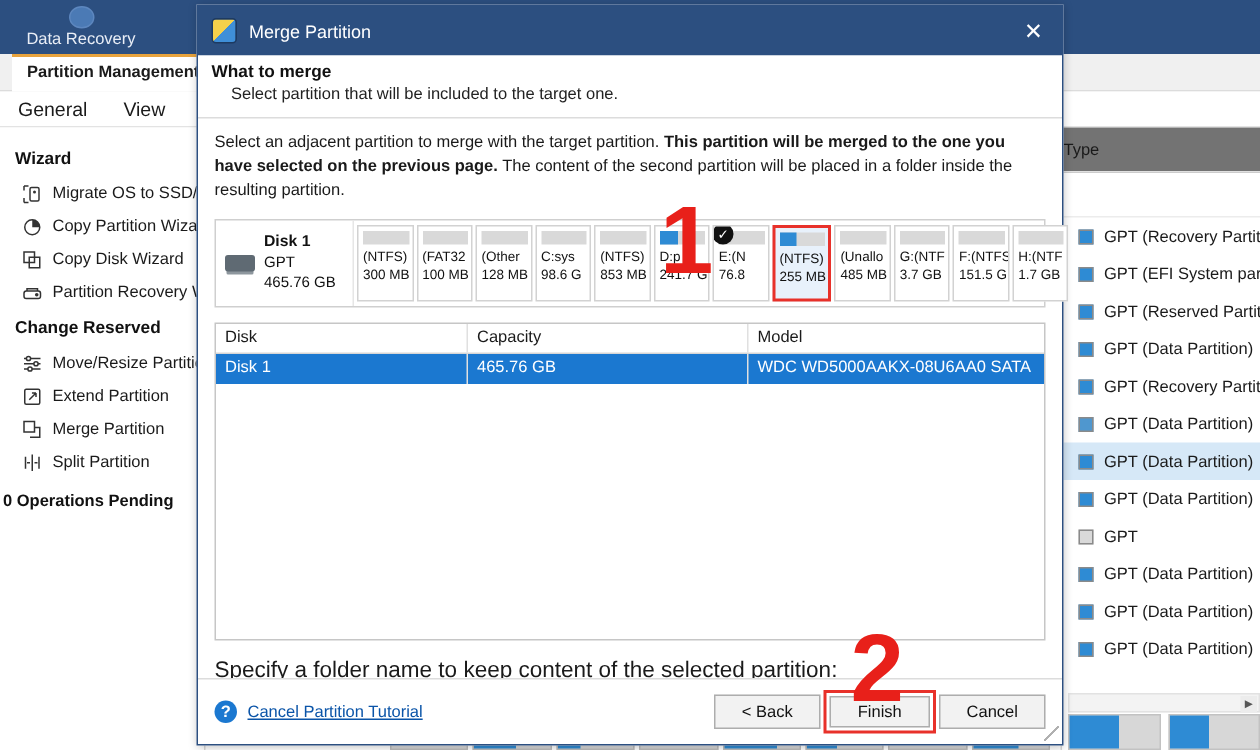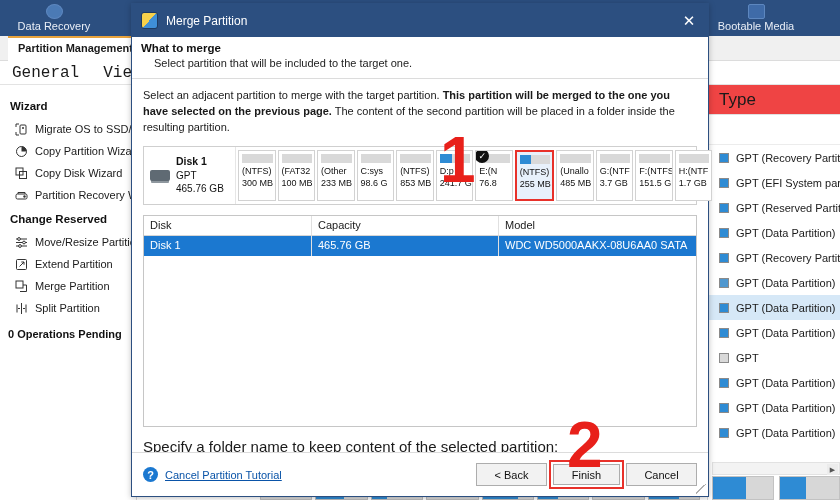--- a/index.html
+++ b/index.html
@@ -43,21 +43,21 @@
     padding: 4px 10px 0 10px;
     background: #ffffff; border-top: 2px solid #e8a33d;
     font-weight: bold; font-size: 11px; color: #1a1a1a;
     white-space: nowrap;
   }
   .menubar {
     position: absolute; left: 0; top: 25px; width: 840px; height: 24px;
     background: #ffffff; border-bottom: 1px solid #e3e3e3;
     display: flex; align-items: center; padding-left: 8px; gap: 16px;
   }
-  .menu-item { font-size: 16px; color: #1a1a1a; padding: 2px 4px; font-family: Liberation Mono, monospace; }
+  .menu-item { font-size: 13px; color: #1a1a1a; padding: 2px 4px; }
 
   
   .sidebar {
     position: absolute; left: 0; top: 49px; width: 137px; height: 415px;
     background: #ffffff; border-right: 1px solid #d8d8d8;
     padding: 8px 0 0 0;
   }
   .side-head {
     font-weight: bold; font-size: 11.5px; color: #111;
     padding: 7px 0 6px 10px;
@@ -67,32 +67,32 @@
     padding: 4px 0 4px 14px; font-size: 11px; color: #1a1a1a;
     white-space: nowrap;
   }
   .side-ico {
     width: 14px; height: 14px; flex: 0 0 14px;
     display: flex; align-items: center; justify-content: center;
   }
   .side-ico svg { display: block; }
   .pending {
     font-weight: bold; font-size: 11px; color: #111;
-    padding: 9px 0 0 8px;
+    padding: 9px 0 0 2px;
   }
 
   
   .rightpanel {
     position: absolute; left: 707px; top: 49px; width: 133px; height: 415px;
     background: #ffffff; border-left: 1px solid #d8d8d8;
   }
   .rp-header {
     height: 30px; border-bottom: 1px solid #e0e0e0;
-    display: flex; align-items: center; padding-left: 11px;
-    font-size: 17px; color: #1a1a1a; background: #ef4444;
+    display: flex; align-items: center; padding-left: 1px;
+    font-size: 11px; color: #1a1a1a; background: #737373;
   }
   .rp-gap { height: 30px; border-bottom: 1px solid #ececec; }
   .rp-row {
     height: 25px; display: flex; align-items: center;
     padding-left: 11px; gap: 7px; font-size: 11px; color: #1a1a1a;
     white-space: nowrap; overflow: hidden;
   }
   .rp-row.sel { background: #d6e8f7; }
   .rp-sq {
     width: 10px; height: 10px; flex: 0 0 10px;
@@ -272,24 +272,20 @@
 
   <div class="app-titlebar">
     <div class="tb-item" style="left:4px;width:100px;">
       <div class="tb-icon circle"></div>
       <span>Data Recovery</span>
     </div>
     <div class="tb-item" style="left:148px;width:100px;">
       <div class="tb-icon"></div>
       <span>Partition Recovery</span>
     </div>
-    <div class="tb-item" style="left:706px;width:100px;">
-      <div class="tb-icon"></div>
-      <span>Bootable Media</span>
-    </div>
     <div class="tb-item" style="left:790px;width:50px;margin-top:45px;">
       <div class="tb-icon"></div>
       <span>Manual</span>
     </div>
   </div>
 
   <div class="app-body">
 
     <div class="tabstrip">
       <div class="tab-active">Partition Management</div>
@@ -528,21 +524,21 @@
               </div>
             <div class="dm-l1">(FAT32</div>
             <div class="dm-l2">100 MB</div>
           </div>
 
           <div class="dm-p">
             <div class="dm-bar">
                 <i style="width:0%"></i>
               </div>
             <div class="dm-l1">(Other</div>
-            <div class="dm-l2">233 MB</div>
+            <div class="dm-l2">128 MB</div>
           </div>
 
           <div class="dm-p">
             <div class="dm-bar">
                 <i style="width:0%"></i>
               </div>
             <div class="dm-l1">C:sys</div>
             <div class="dm-l2">98.6 G</div>
           </div>
 

